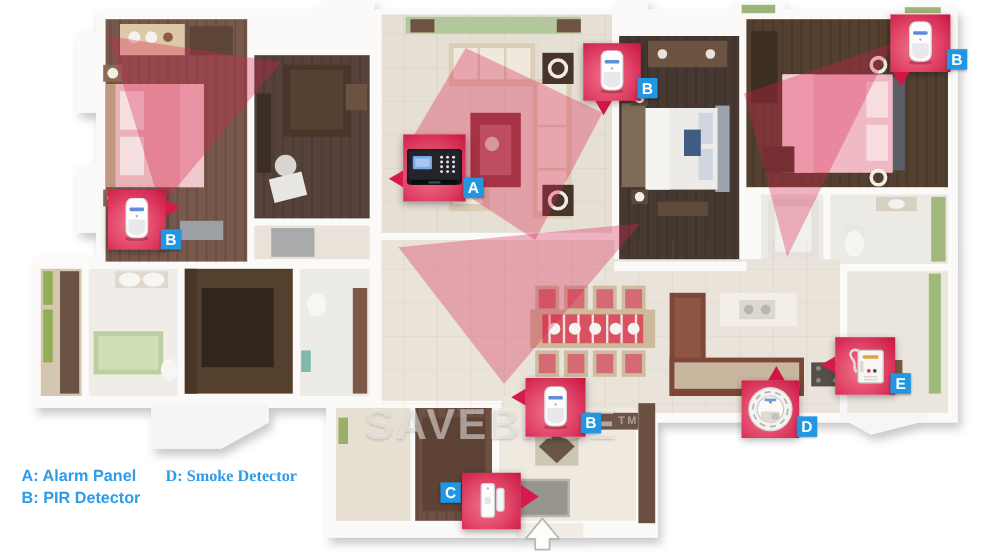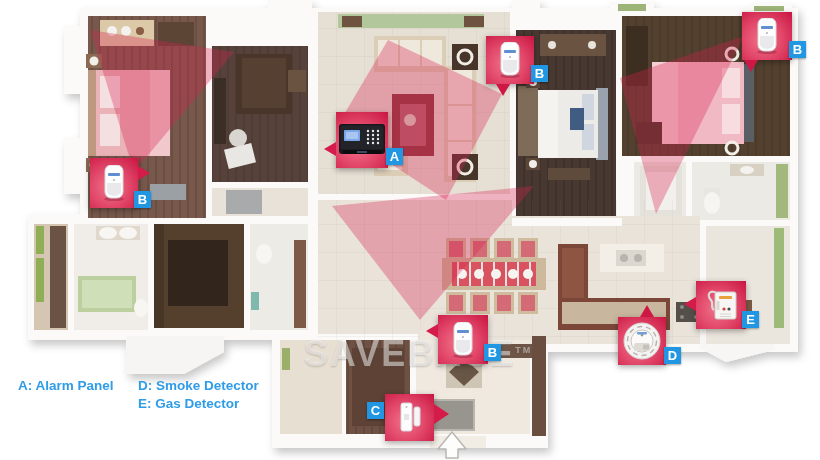--- a/index.html
+++ b/index.html
@@ -19,24 +19,24 @@
   .ptr-left{border-top:7px solid transparent;border-bottom:7px solid transparent;
     border-right:12px solid #d41b4a;left:-12px;}
   .ptr-right{border-top:7px solid transparent;border-bottom:7px solid transparent;
     border-left:12px solid #d41b4a;right:-12px;}
   .ptr-up{border-left:7px solid transparent;border-right:7px solid transparent;
     border-bottom:12px solid #cf1745;top:-12px;}
   .ptr-down{border-left:7px solid transparent;border-right:7px solid transparent;
     border-top:12px solid #cf1745;bottom:-12px;}
 
   
-  .legend{position:absolute;left:18px;top:377px;display:flex;z-index:40;
+  .legend{position:absolute;left:18px;top:388px;display:flex;z-index:40;
     color:#2f9ce8;font:600 13.5px/18px "Liberation Sans",sans-serif;}
   .lcol1{width:120px;}
-  .lcol2{width:150px;}
+  .lcol2{width:150px;font-family:Liberation Serif, serif;}
 
   
   .wm{position:absolute;left:296px;top:335px;width:244px;text-align:center;z-index:20;
       pointer-events:none;}
   .wm-brand{font:700 36px/38px "Liberation Sans",sans-serif;letter-spacing:2px;
       color:rgba(255,255,255,.48);text-shadow:0 1px 2px rgba(90,80,70,.28);}
   .wm-tm{font:700 9px "Liberation Sans",sans-serif;vertical-align:super;
       color:rgba(255,255,255,.45);text-align:center;}
   .wm-tagline{margin-top:-4px;font:italic 400 15px/18px "DejaVu Serif",serif;
       color:rgba(255,255,255,.55);text-shadow:0 1px 1px rgba(90,80,70,.2);letter-spacing:1px;}
@@ -408,20 +408,20 @@
 
   <div class="entry-arrow">
     <svg width="34" height="30" viewBox="0 0 34 30">
       <polygon points="17,2 31,19 23,19 23,28 11,28 11,19 3,19" fill="#fdfdfc" stroke="#b9b7b4" stroke-width="1.5" stroke-linejoin="round"></polygon>
     </svg>
   </div>
 
   <div class="legend">
     <div class="lcol1">
       <div>A: Alarm Panel</div>
+      <div>B: PIR Detector</div>
     </div>
     <div class="lcol2">
       <div>D: Smoke Detector</div>
-      <div>E: Gas Detector</div>
     </div>
   </div>
 
 </div>
 
 </body></html>

